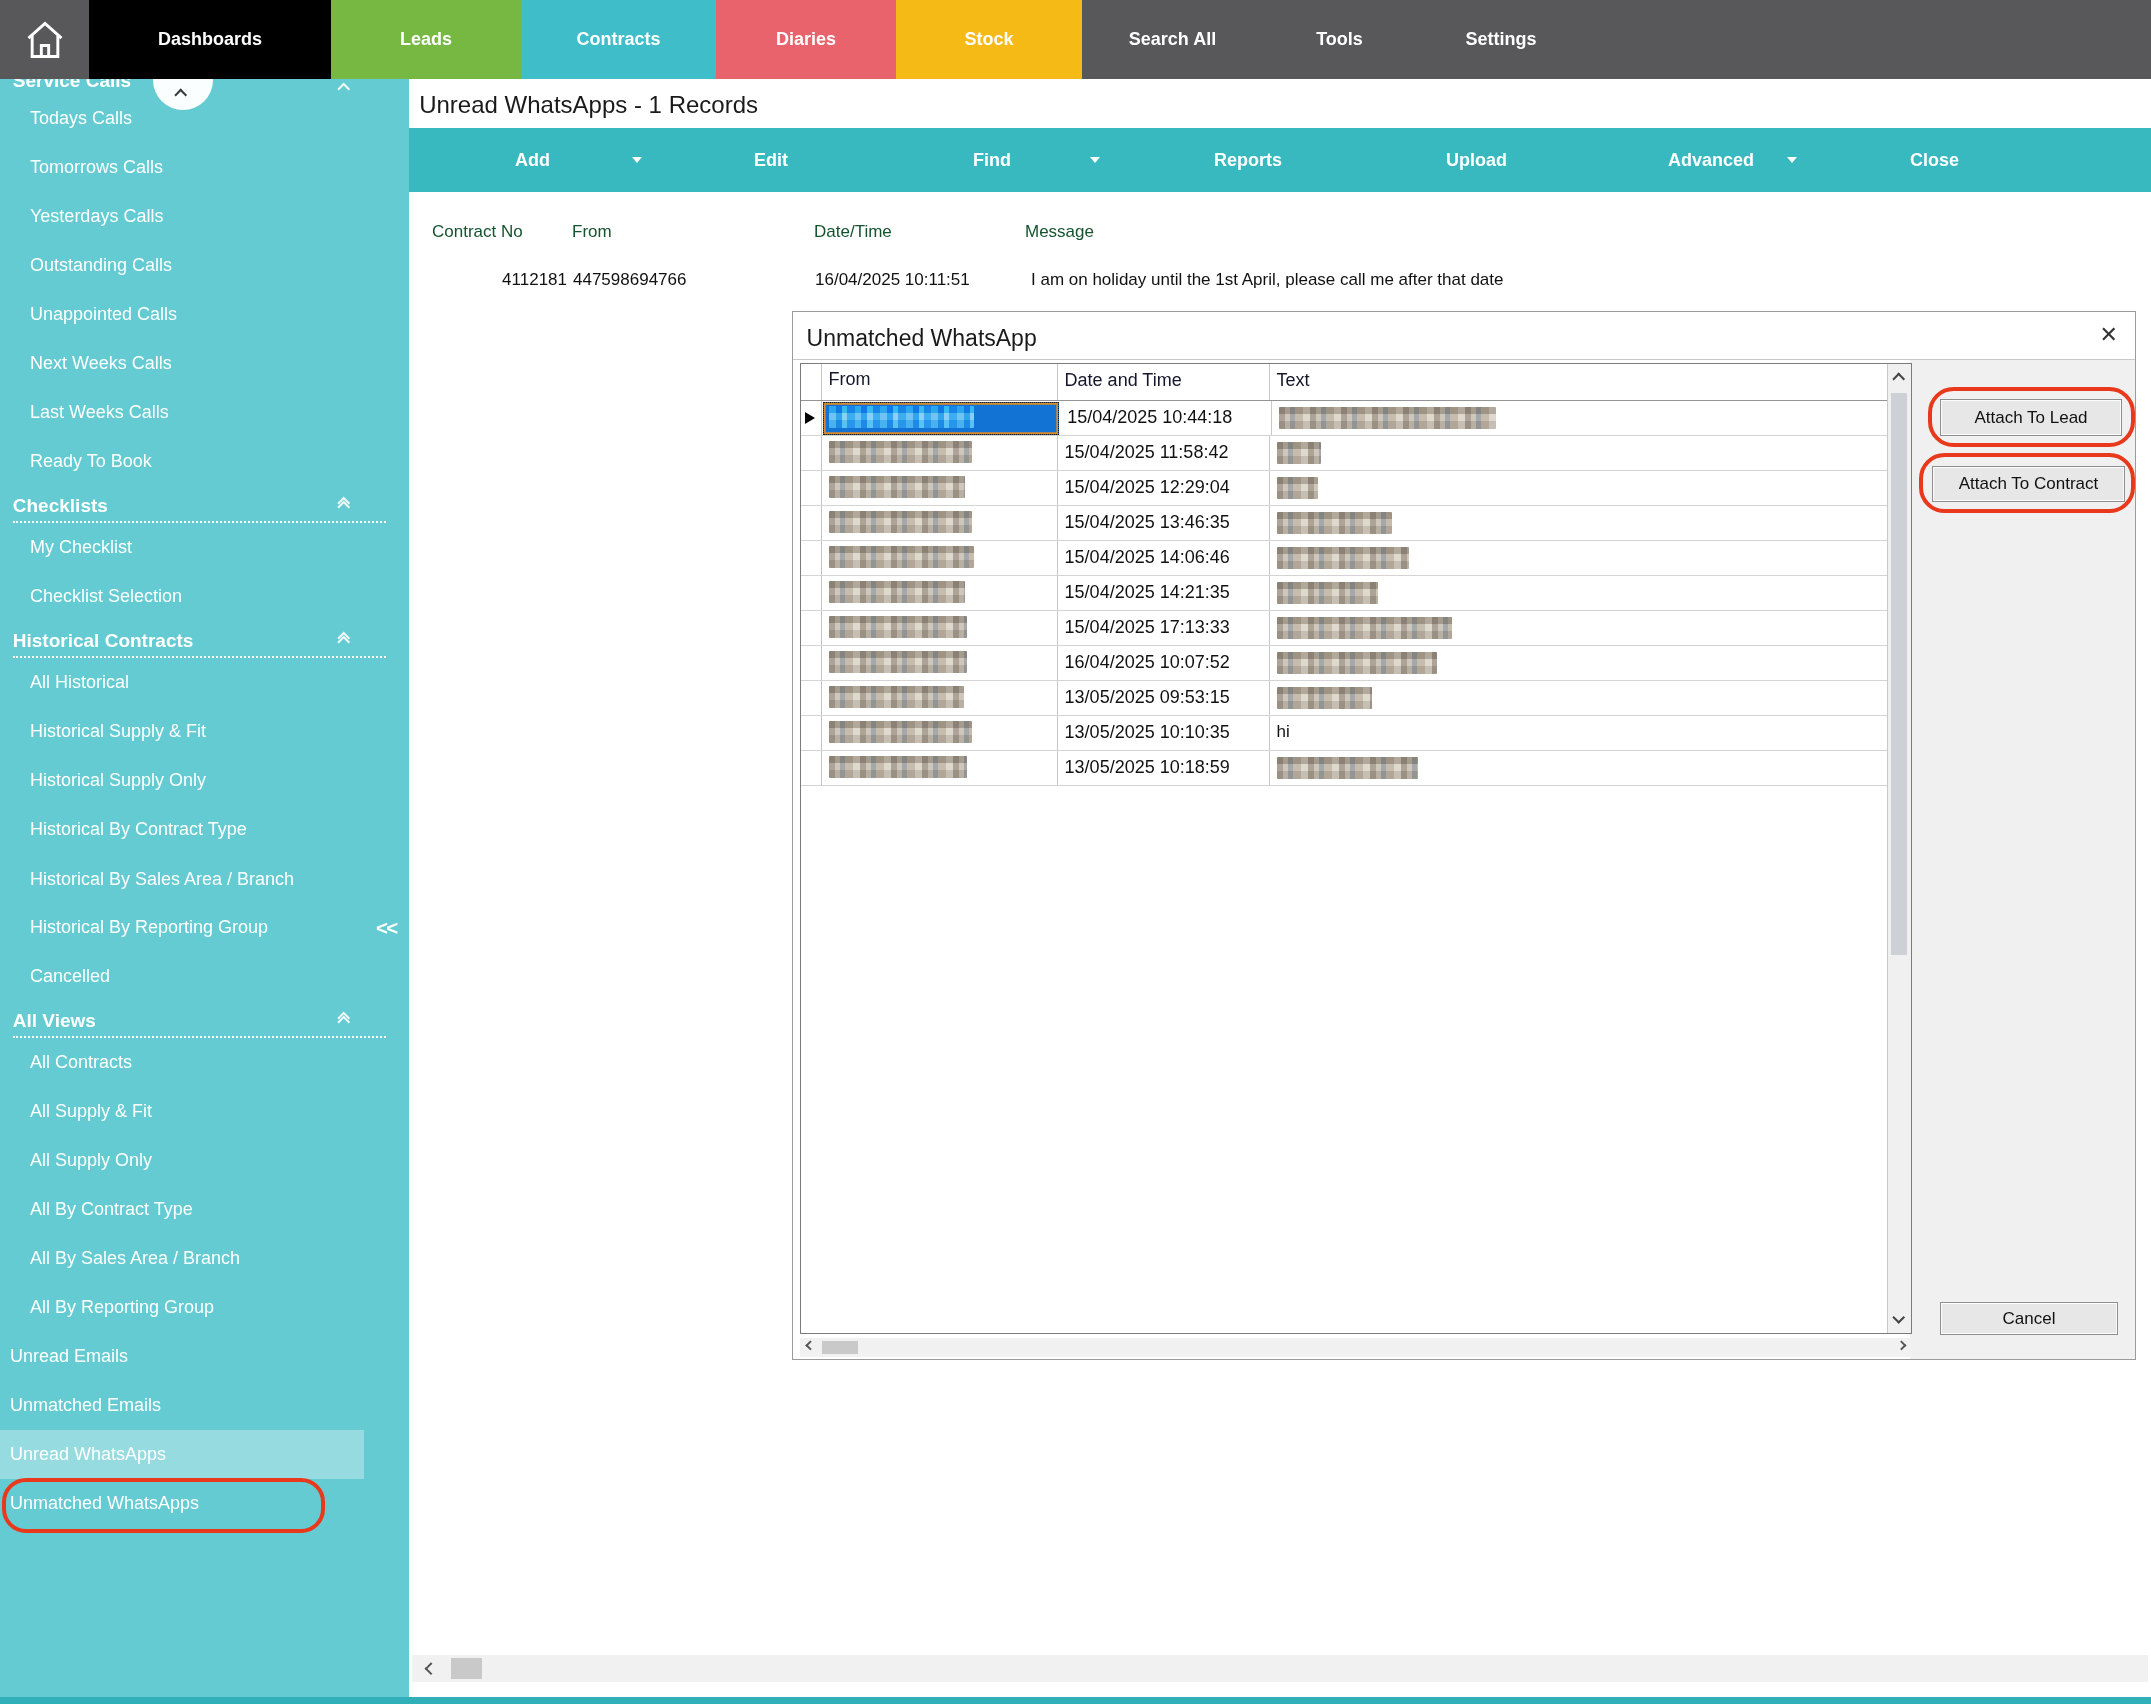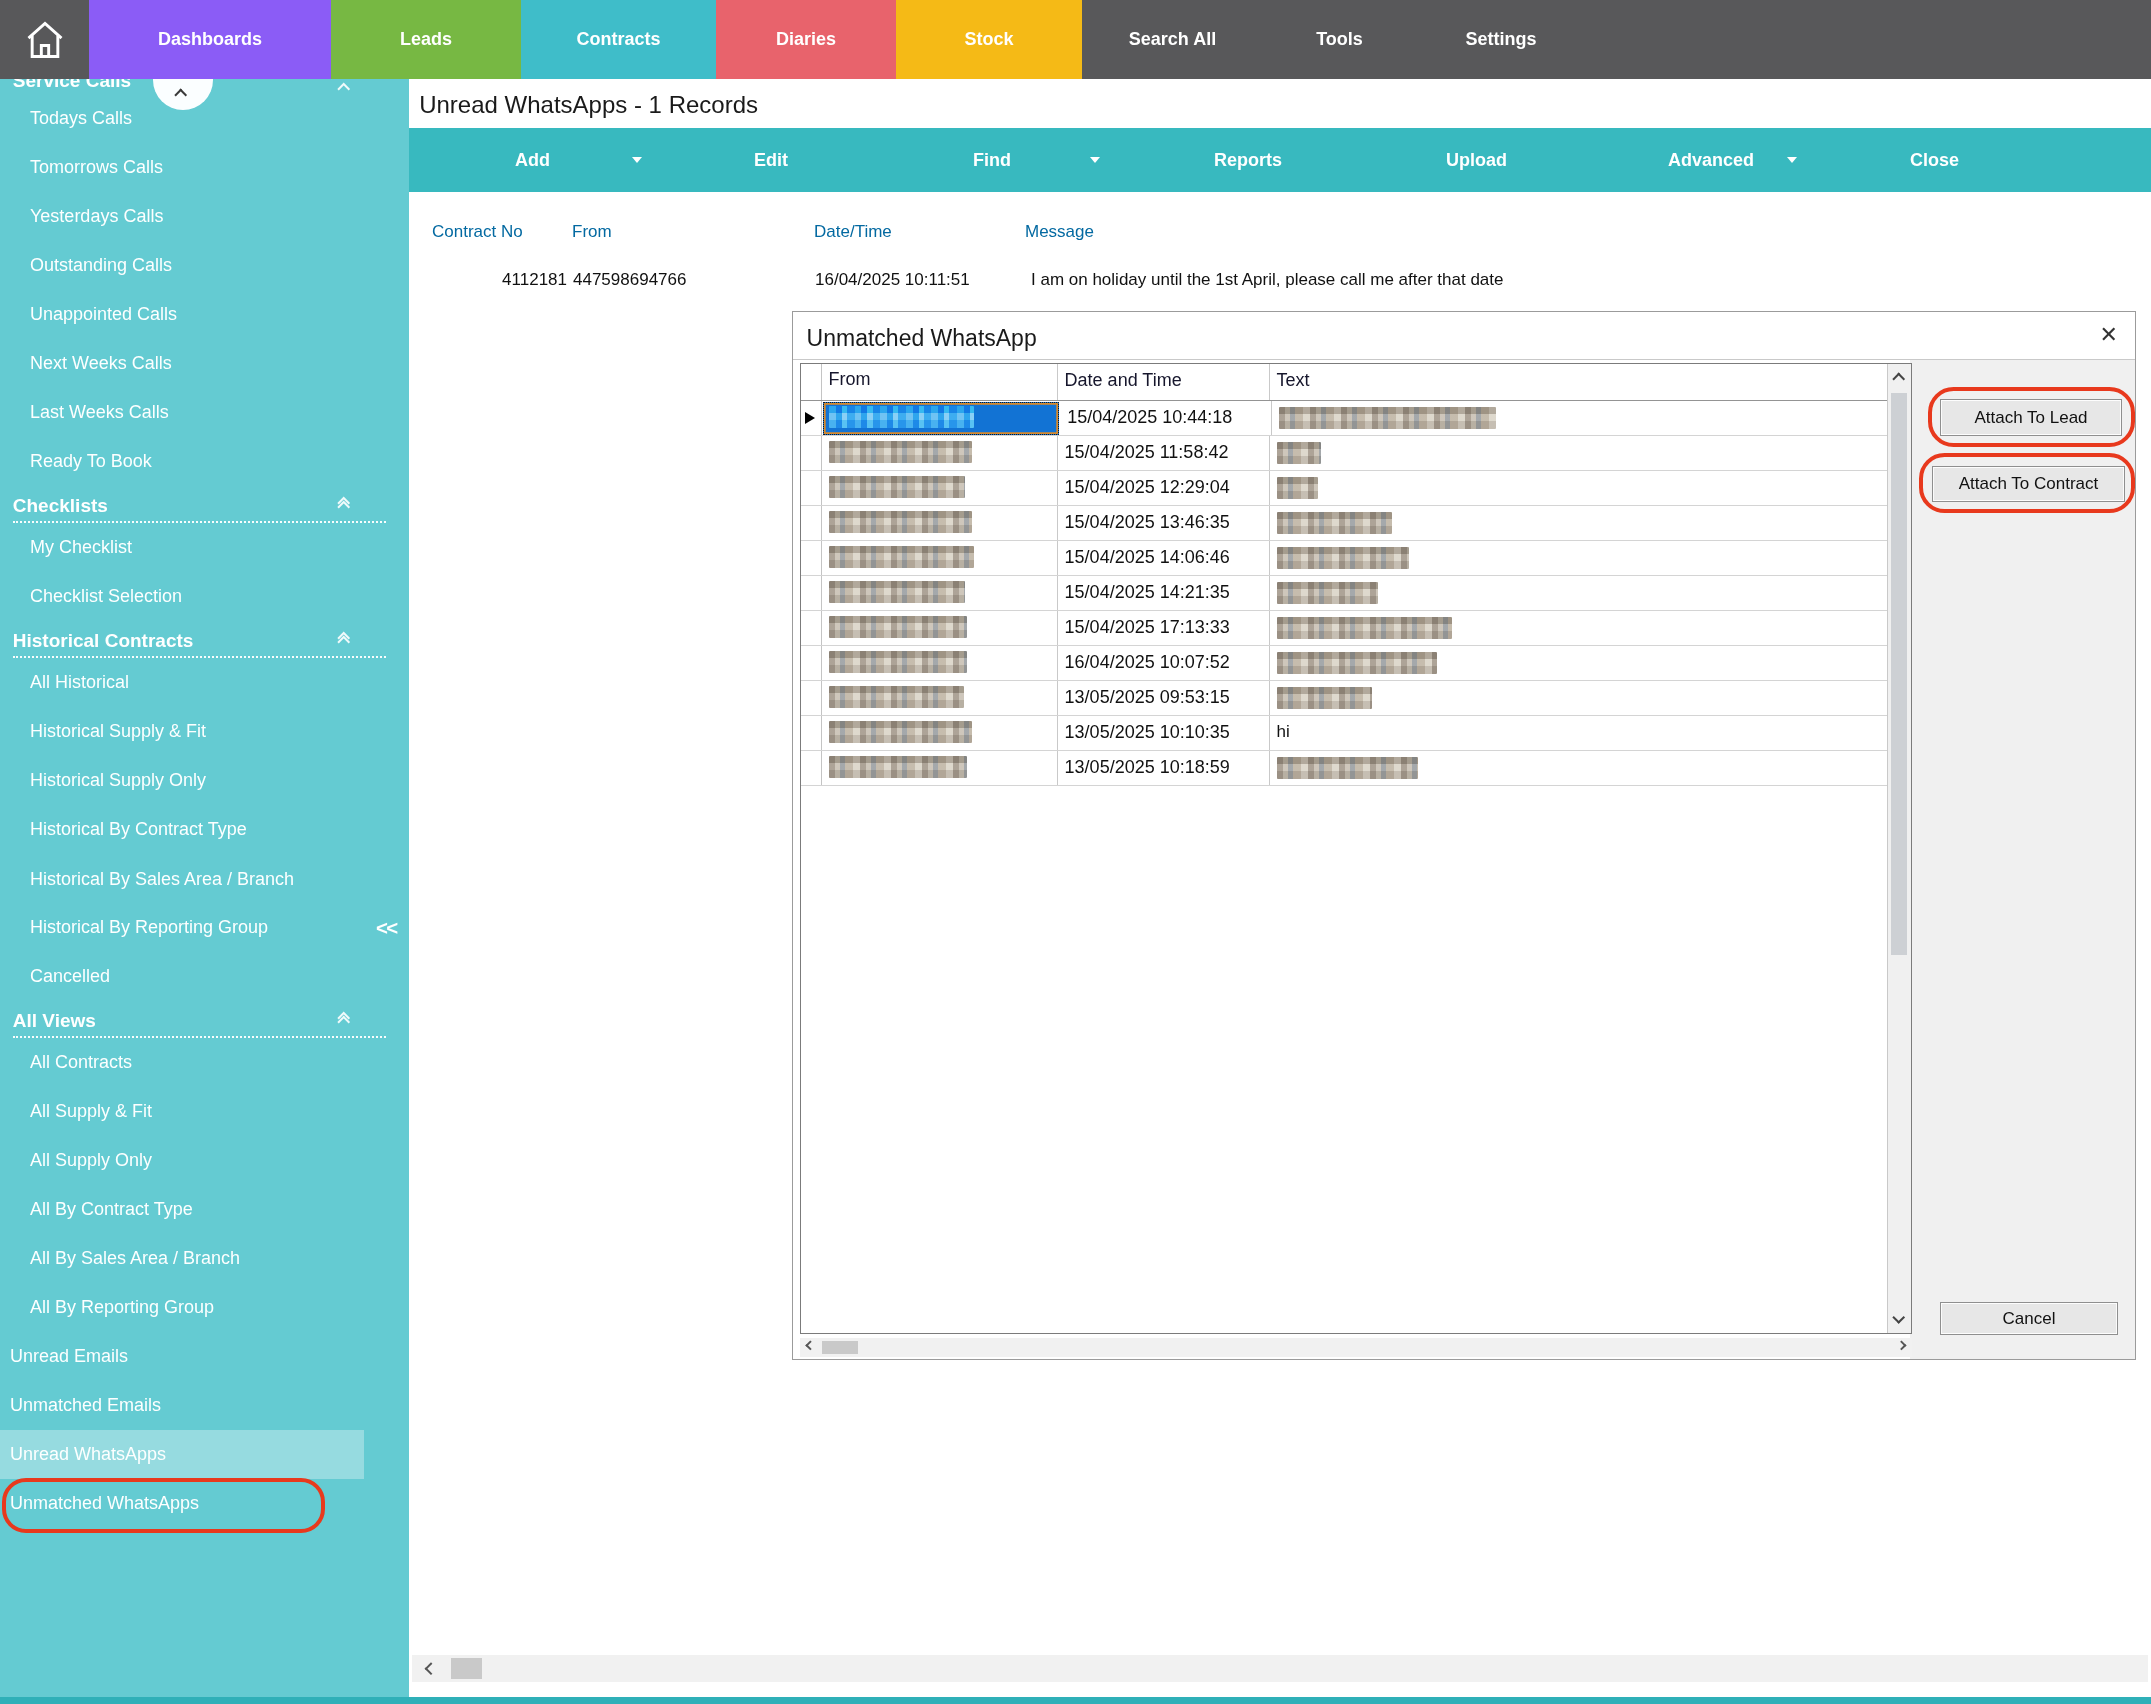--- a/index.html
+++ b/index.html
@@ -46,21 +46,21 @@
 
   
   .main { position:absolute; left:409px; top:79px; width:1743px; height:1625px; background:#fff; }
   .main-title { position:absolute; left:10.2px; top:12px; font-size:24px; color:#1a1a1a; }
   .toolbar { position:absolute; left:0; top:49px; width:1743px; height:64px; background:#38b9bf; }
   .tb-item { position:absolute; top:0; height:64px; display:flex; align-items:center;
              color:#fff; font-weight:bold; font-size:18px; cursor:pointer; }
   .tb-caret { position:absolute; top:29px; width:0; height:0; cursor:pointer;
               border-left:5.1px solid transparent; border-right:5.1px solid transparent;
               border-top:6.8px solid #fff; }
-  .list-col { position:absolute; top:143px; font-size:17px; color:#0369a1; }
+  .list-col { position:absolute; top:143px; font-size:17px; color:#14532d; }
   .list-val { position:absolute; top:191px; font-size:17px; color:#111; }
   .hscroll-main { position:absolute; left:3.4px; top:1576px; width:1736px; height:27px; background:#f1f1f1; }
   .hscroll-main .arr { position:absolute; left:13.6px; top:9.4px; border-color:#555; }
   .hscroll-main .thumb { position:absolute; left:39px; top:3.4px; width:31px; height:20.4px; background:#c9c9c9; }
   .bottom-strip { position:absolute; left:0; top:1697px; width:2152px; height:7.7px; background:#2fb0b8; z-index:40; }
 
   
   .dialog { position:absolute; left:792px; top:311px; width:1344px; height:1049px;
             background:#fff; border:0.9px solid #9b9b9b; z-index:50; }
   .dlg-titlebar { position:absolute; left:0; top:0; width:100%; height:48px; background:#fff;
@@ -124,21 +124,21 @@
 
 <div class="navbar">
   <div class="nav-home">
     <svg width="44" height="44" viewBox="0 0 24 24" fill="none" stroke="#ffffff" stroke-width="1.6">
       <path d="M3 11 L12 3 L21 11"></path>
       <path d="M5 9.5 V21 H19 V9.5"></path>
       <path d="M10 21 V15 H14 V21"></path>
     </svg>
   </div>
   <div id="nav-items" style="display:flex; flex:1;">
-      <div class="nav-item" style="width: 242px; background: #8b5cf6;">
+      <div class="nav-item" style="width: 242px; background: #000000;">
         <span>Dashboards</span>
       </div>
       <div class="nav-item" style="width: 190px; background: rgb(119, 184, 67);">
         <span>Leads</span>
       </div>
       <div class="nav-item" style="width: 195px; background: rgb(63, 189, 201);">
         <span>Contracts</span>
       </div>
       <div class="nav-item" style="width: 180px; background: rgb(232, 99, 108);">
         <span>Diaries</span>

